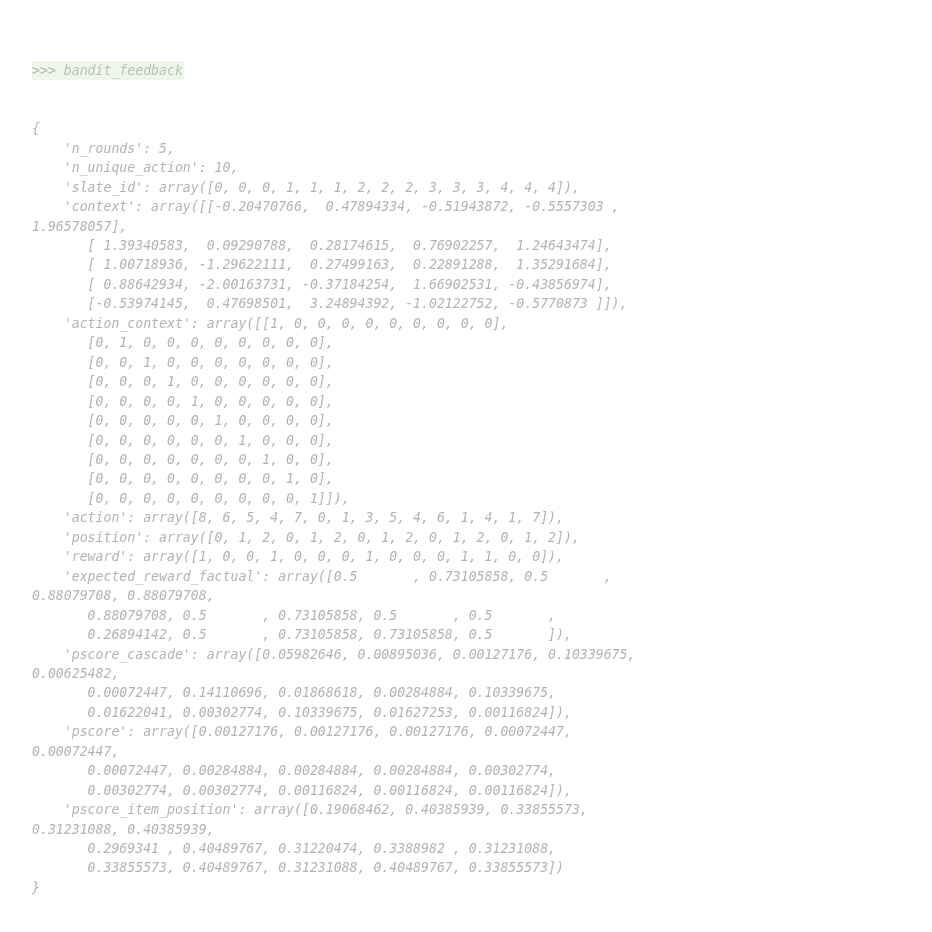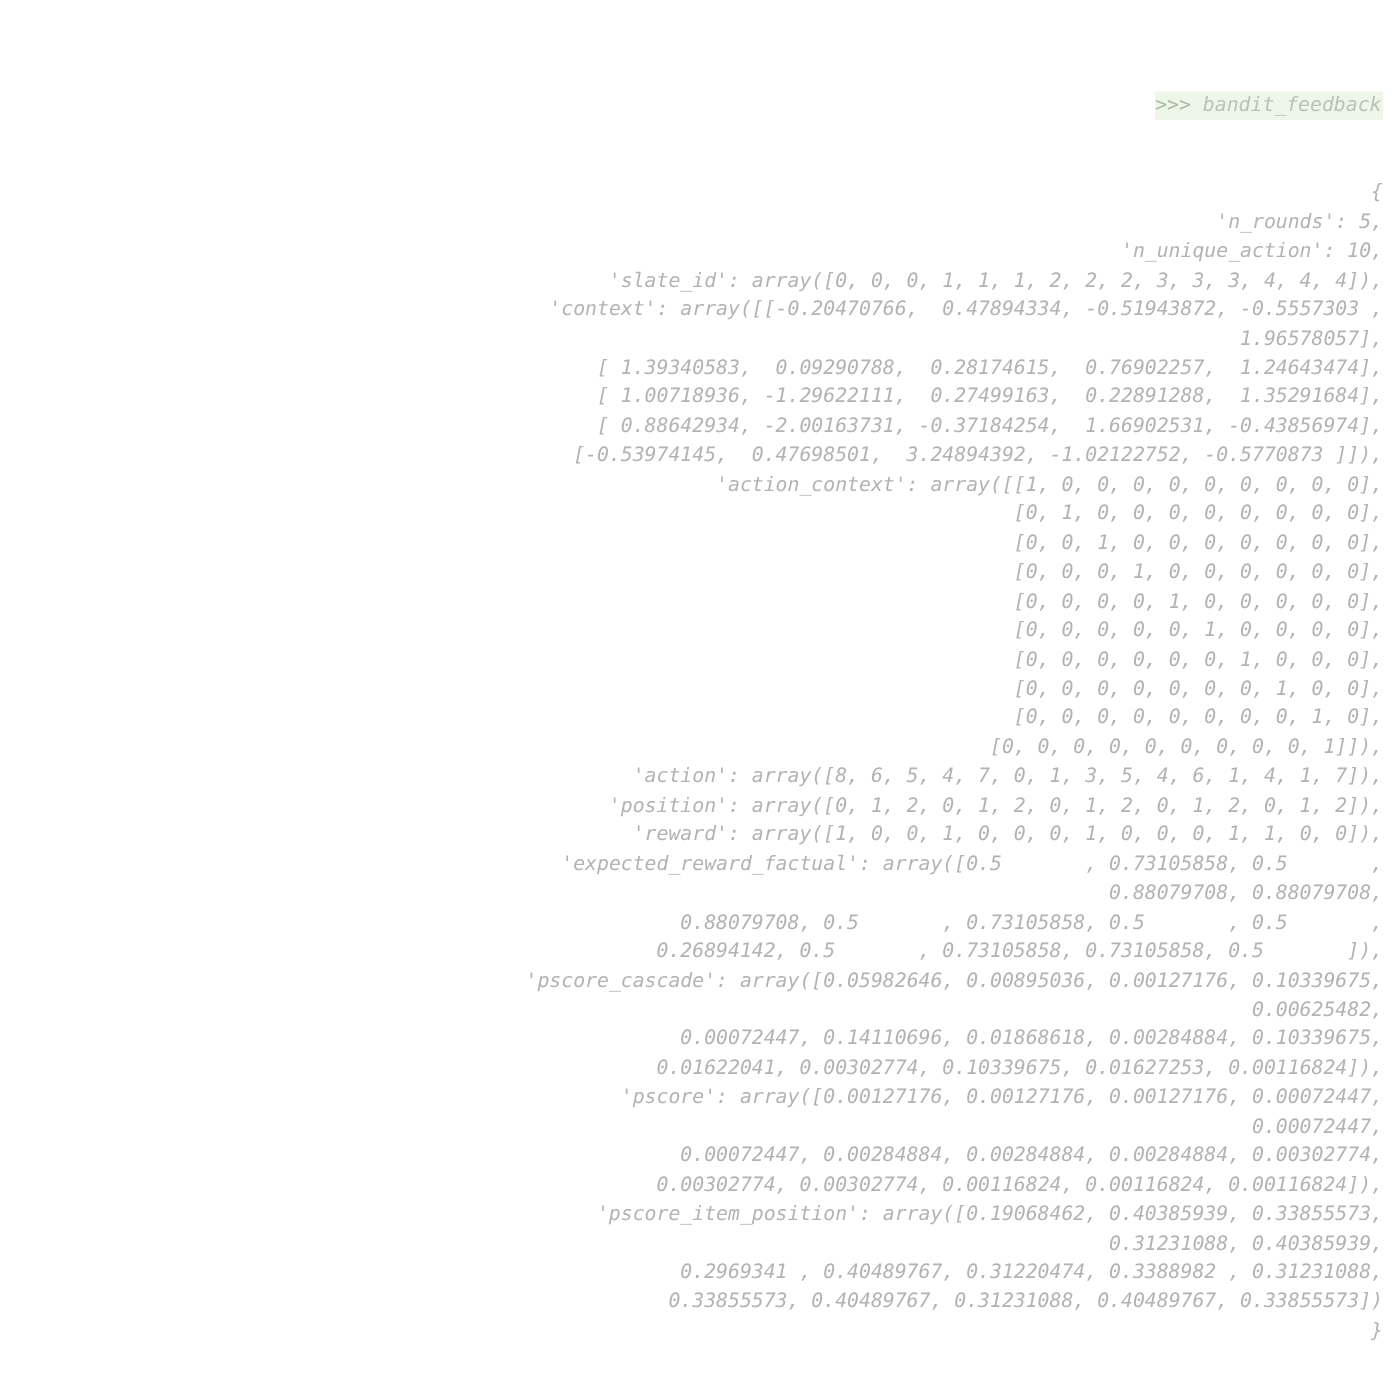--- a/index.html
+++ b/index.html
@@ -13,21 +13,20 @@
     overflow: hidden;
     font-family: "DejaVu Sans Mono", "Liberation Mono", monospace;
   }
 
   .repl-block {
     box-sizing: border-box;
     width: 932px;
     height: 932px;
     background: #ffffff;
     padding: 22px 0 16px 0;
-    text-align: right;
   }
 
   .code-area {
     display: block;
     margin: 0;
     padding: 0 10px 0 32px;
     font-family: "DejaVu Sans Mono", "Liberation Mono", monospace;
     font-size: 13.2px;
     line-height: 19.45px;
     font-style: italic;

